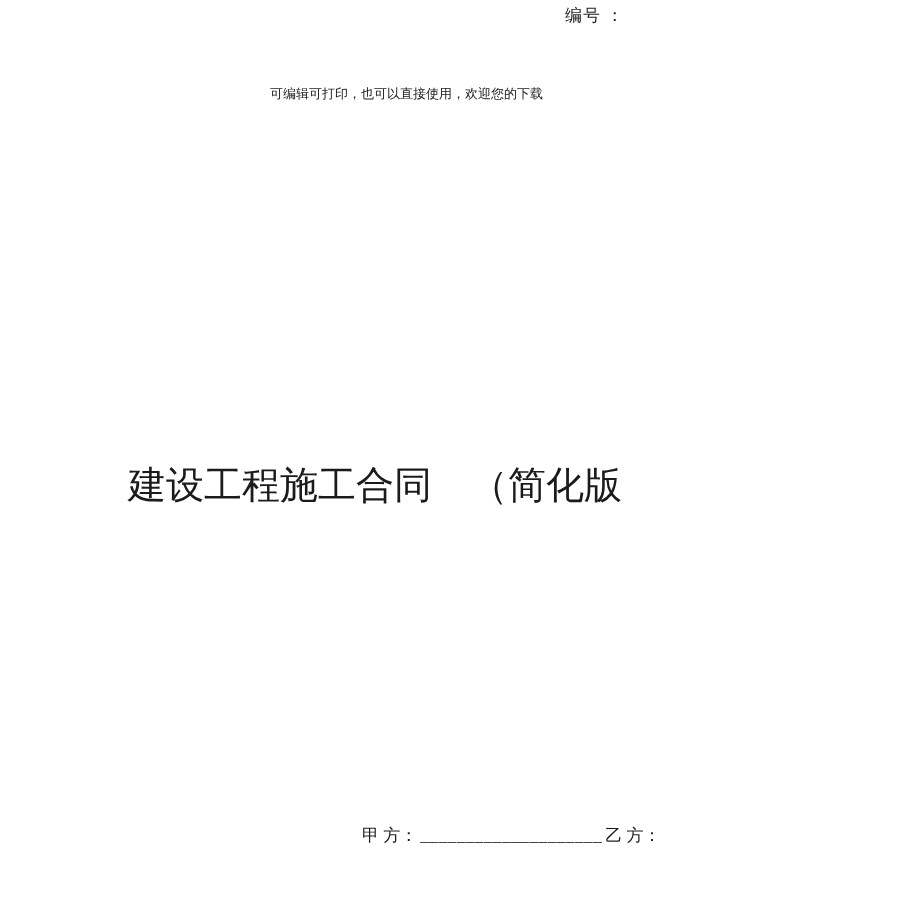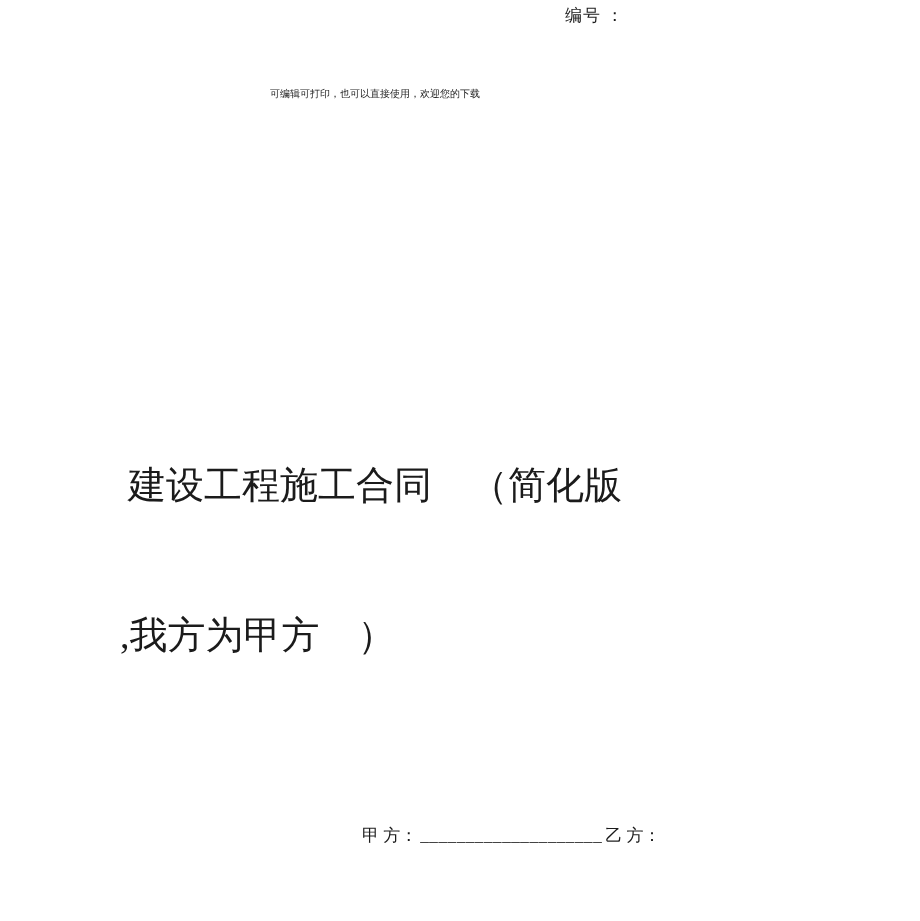--- a/index.html
+++ b/index.html
@@ -28,21 +28,21 @@
     top: 5px;
     font-size: 17px;
     line-height: 22px;
     letter-spacing: 1px;
     white-space: pre;
   }
   .notice {
     position: absolute;
     left: 270px;
     top: 84px;
-    font-size: 10px;
+    font-size: 13px;
     line-height: 20px;
     white-space: pre;
   }
   .title {
     position: absolute;
     left: 120px;
     top: 360px;
     font-size: 38px;
     line-height: 50px;
     font-weight: normal;
@@ -68,20 +68,19 @@
 <body>
 
 <div class="page">
 
   <div class="doc-number">编号 ：</div>
 
   <div class="notice">可编辑可打印，也可以直接使用，欢迎您的下载</div>
 
   <h1 class="title">
     <span class="line line1">建设工程施工合同　（简化版</span>
-    <span class="line line2">,我方为甲方　）</span>
   </h1>
 
   <div class="parties">
     <span>甲 方：</span><span class="blank">____________________</span><span>乙 方：</span>
   </div>
 
 </div>
 
 </body></html>

